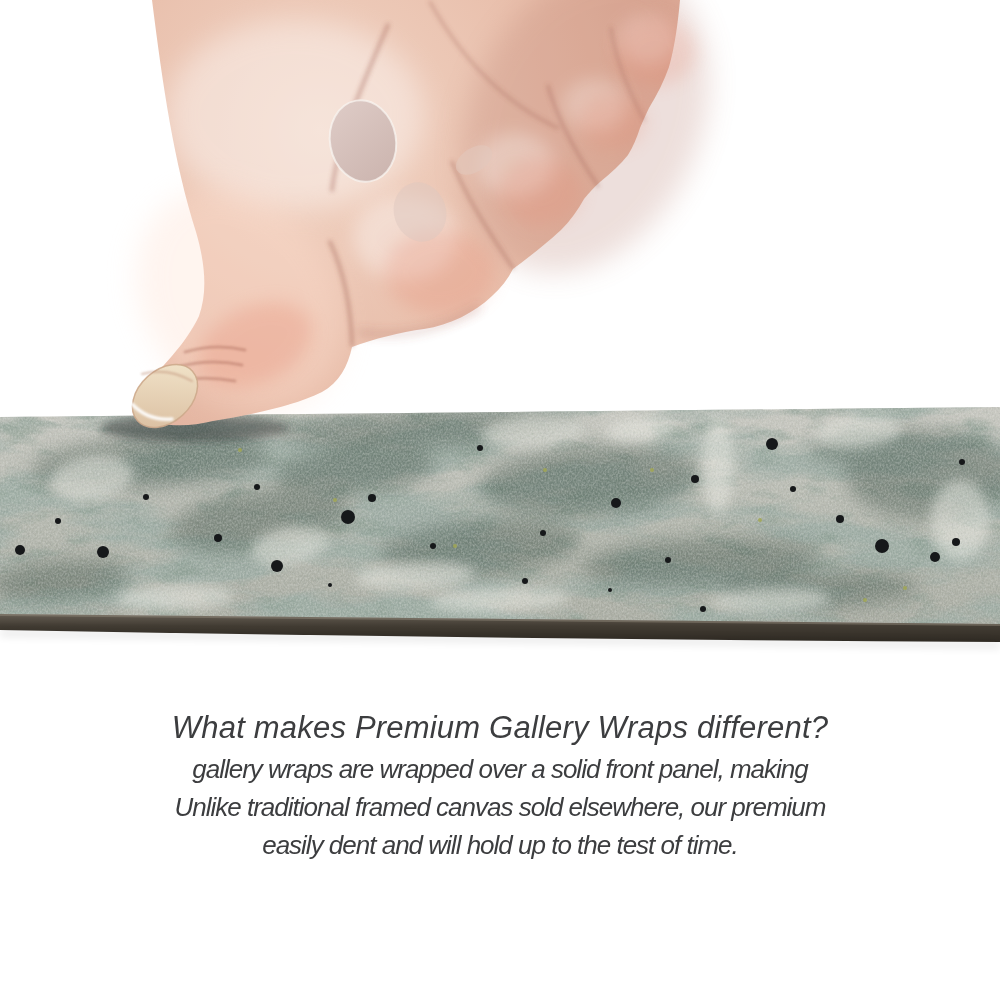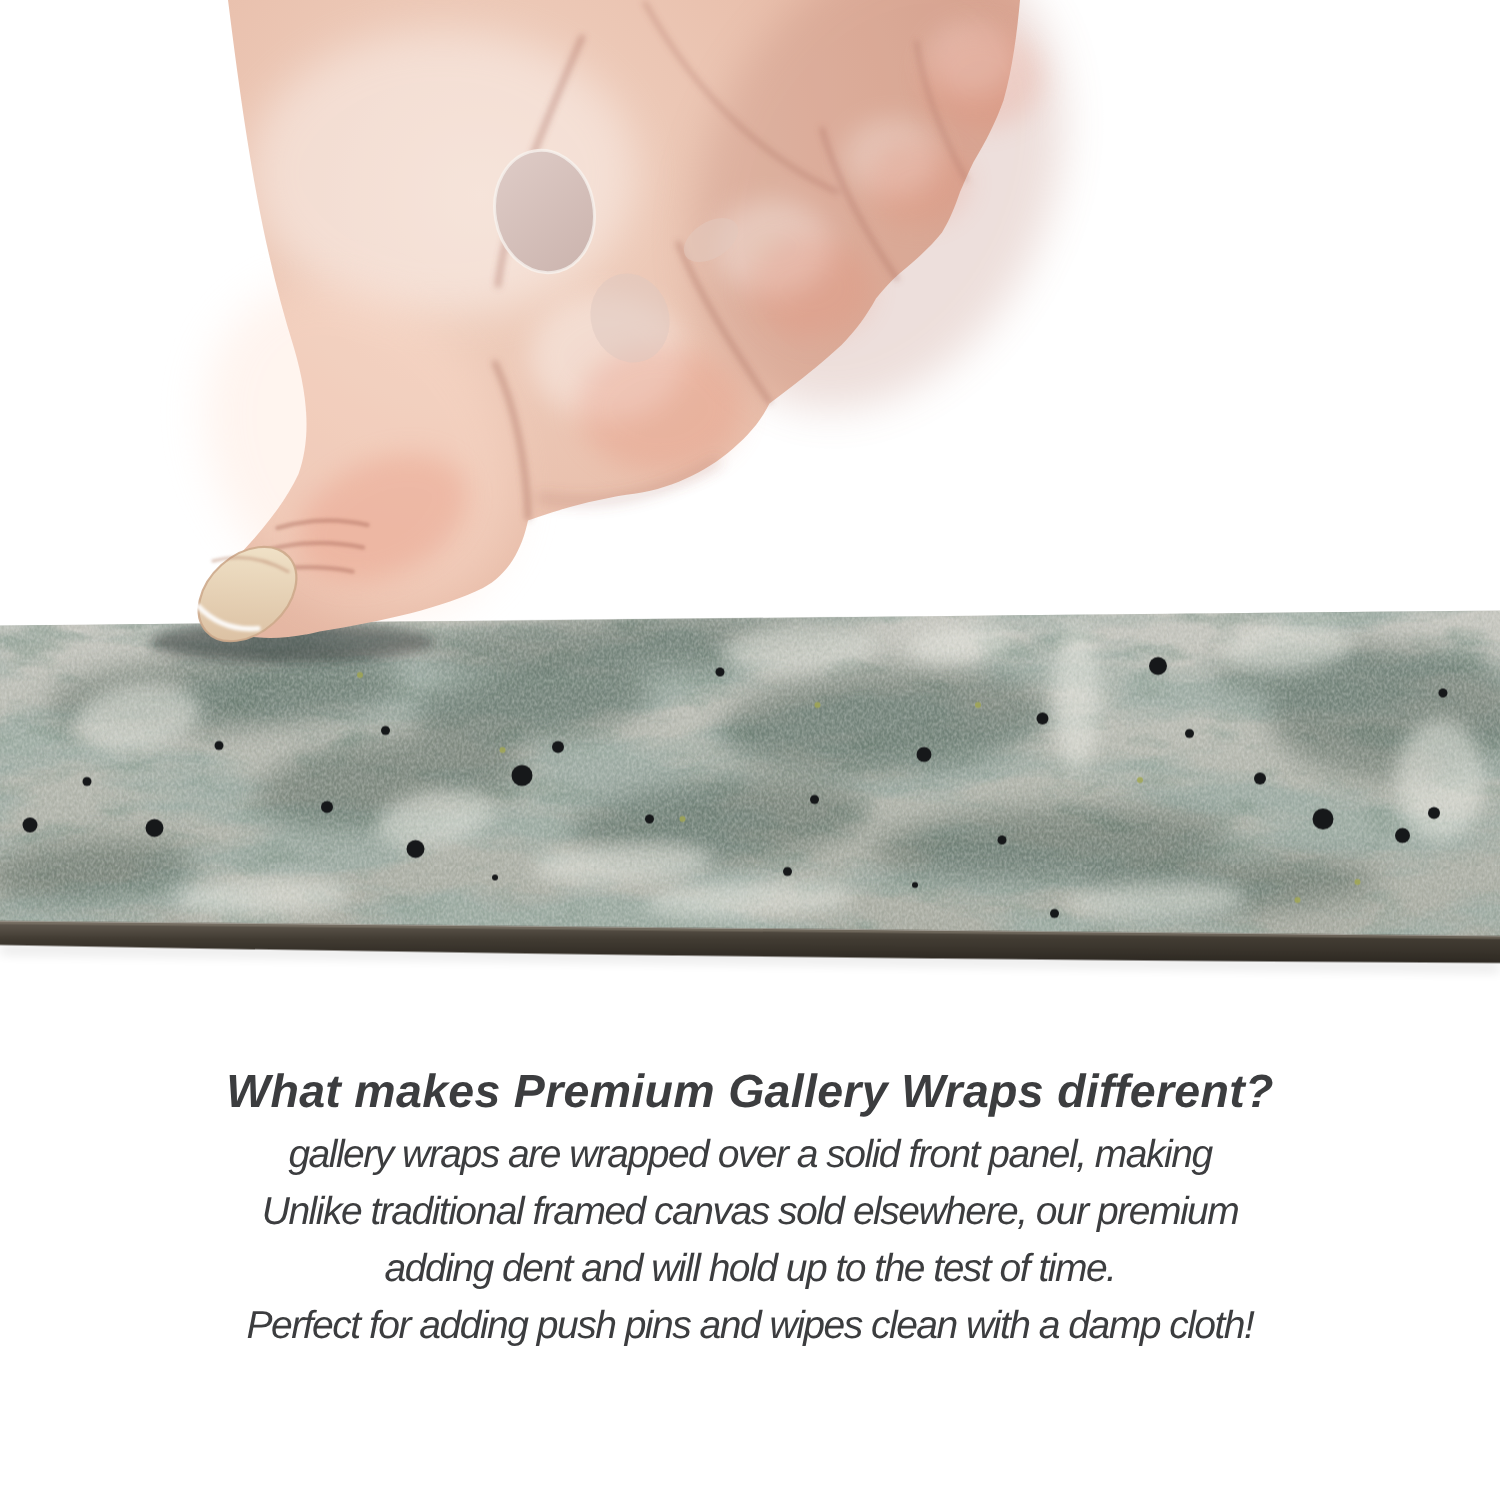--- a/index.html
+++ b/index.html
@@ -28,21 +28,21 @@
     left: 0;
     width: 1000px;
     text-align: center;
     color: #3c3d3f;
   }
   .caption h1 {
     margin: 0;
     font-size: 31px;
     line-height: 40px;
     font-style: italic;
-    font-weight: 700;
+    font-weight: 400;
     letter-spacing: 0.2px;
   }
   .caption .lines {
     margin-top: 2px;
   }
   .caption .lines p {
     margin: 0;
     font-size: 26px;
     line-height: 38px;
     font-style: italic;
@@ -272,18 +272,17 @@
         <path d="M 142,374 Q 167,367 192,381" fill="none" stroke="#b9876e" stroke-width="2" stroke-linecap="round" opacity="0.5" filter="url(#blur1)"></path>
       </g>
     </g>
   </svg>
 
   <section class="caption">
     <h1>What makes Premium Gallery Wraps different?</h1>
     <div class="lines">
       <p>gallery wraps are wrapped over a solid front panel, making</p>
       <p>Unlike traditional framed canvas sold elsewhere, our premium</p>
-      <p>adding dent and will hold up to the test of time.</p>
-      <p>Perfect for adding push pins and wipes clean with a damp cloth!</p>
+      <p>easily dent and will hold up to the test of time.</p>
     </div>
   </section>
 
 </div>
 
 </body></html>

